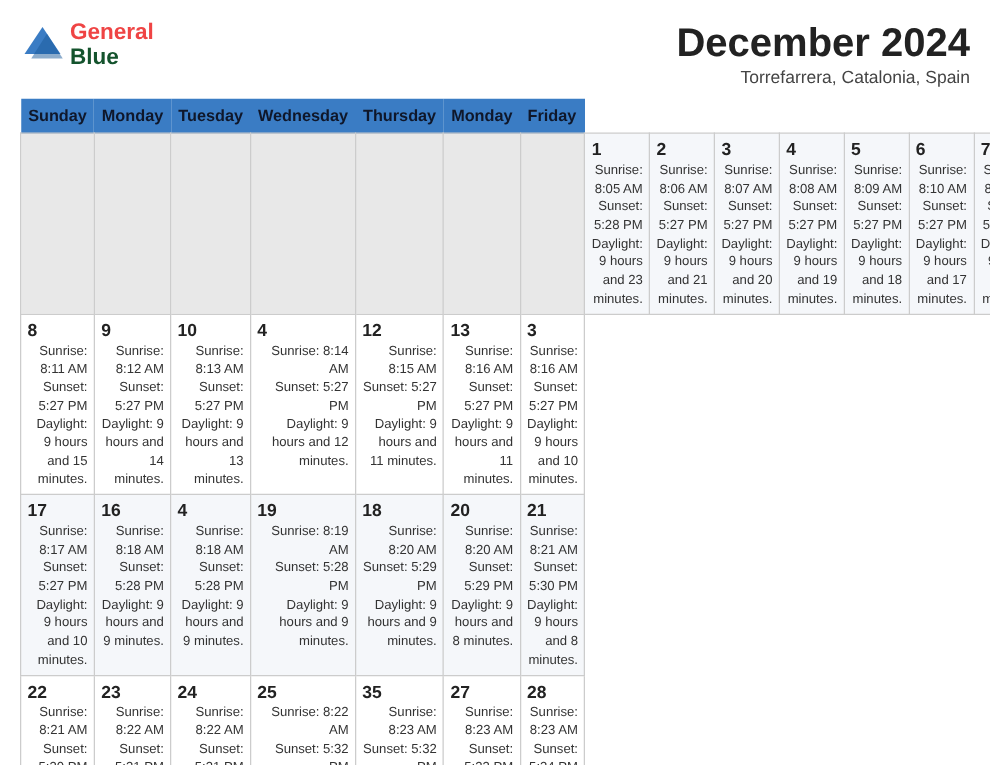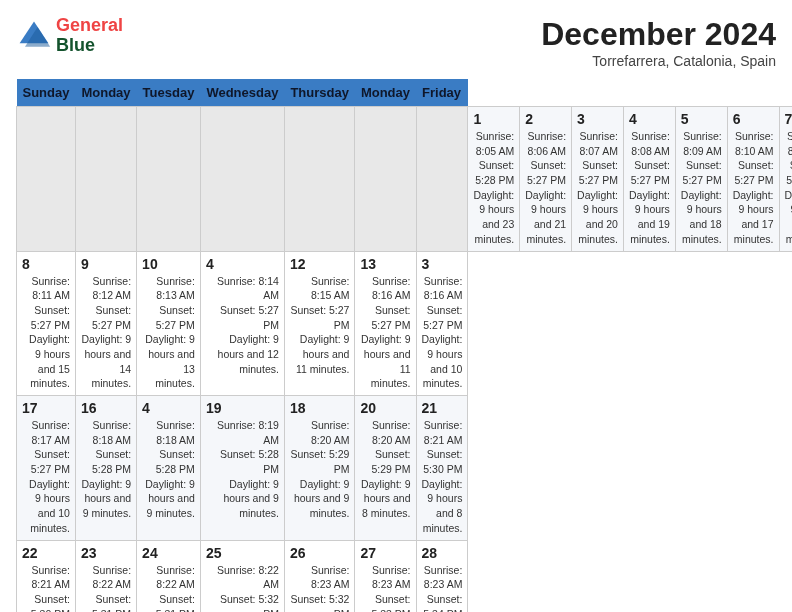--- a/index.html
+++ b/index.html
@@ -327,21 +327,21 @@
         </td>
         <td>
           <span class="day-num">25</span>
         <div class="day-info">
           Sunrise: 8:22 AM<br>
           Sunset: 5:32 PM<br>
           Daylight: 9 hours and 9 minutes.
         </div>
         </td>
         <td>
-          <span class="day-num">26</span>
+          <span class="day-num">35</span>
         <div class="day-info">
           Sunrise: 8:23 AM<br>
           Sunset: 5:32 PM<br>
           Daylight: 9 hours and 9 minutes.
         </div>
         </td>
         <td>
           <span class="day-num">27</span>
         <div class="day-info">
           Sunrise: 8:23 AM<br>

